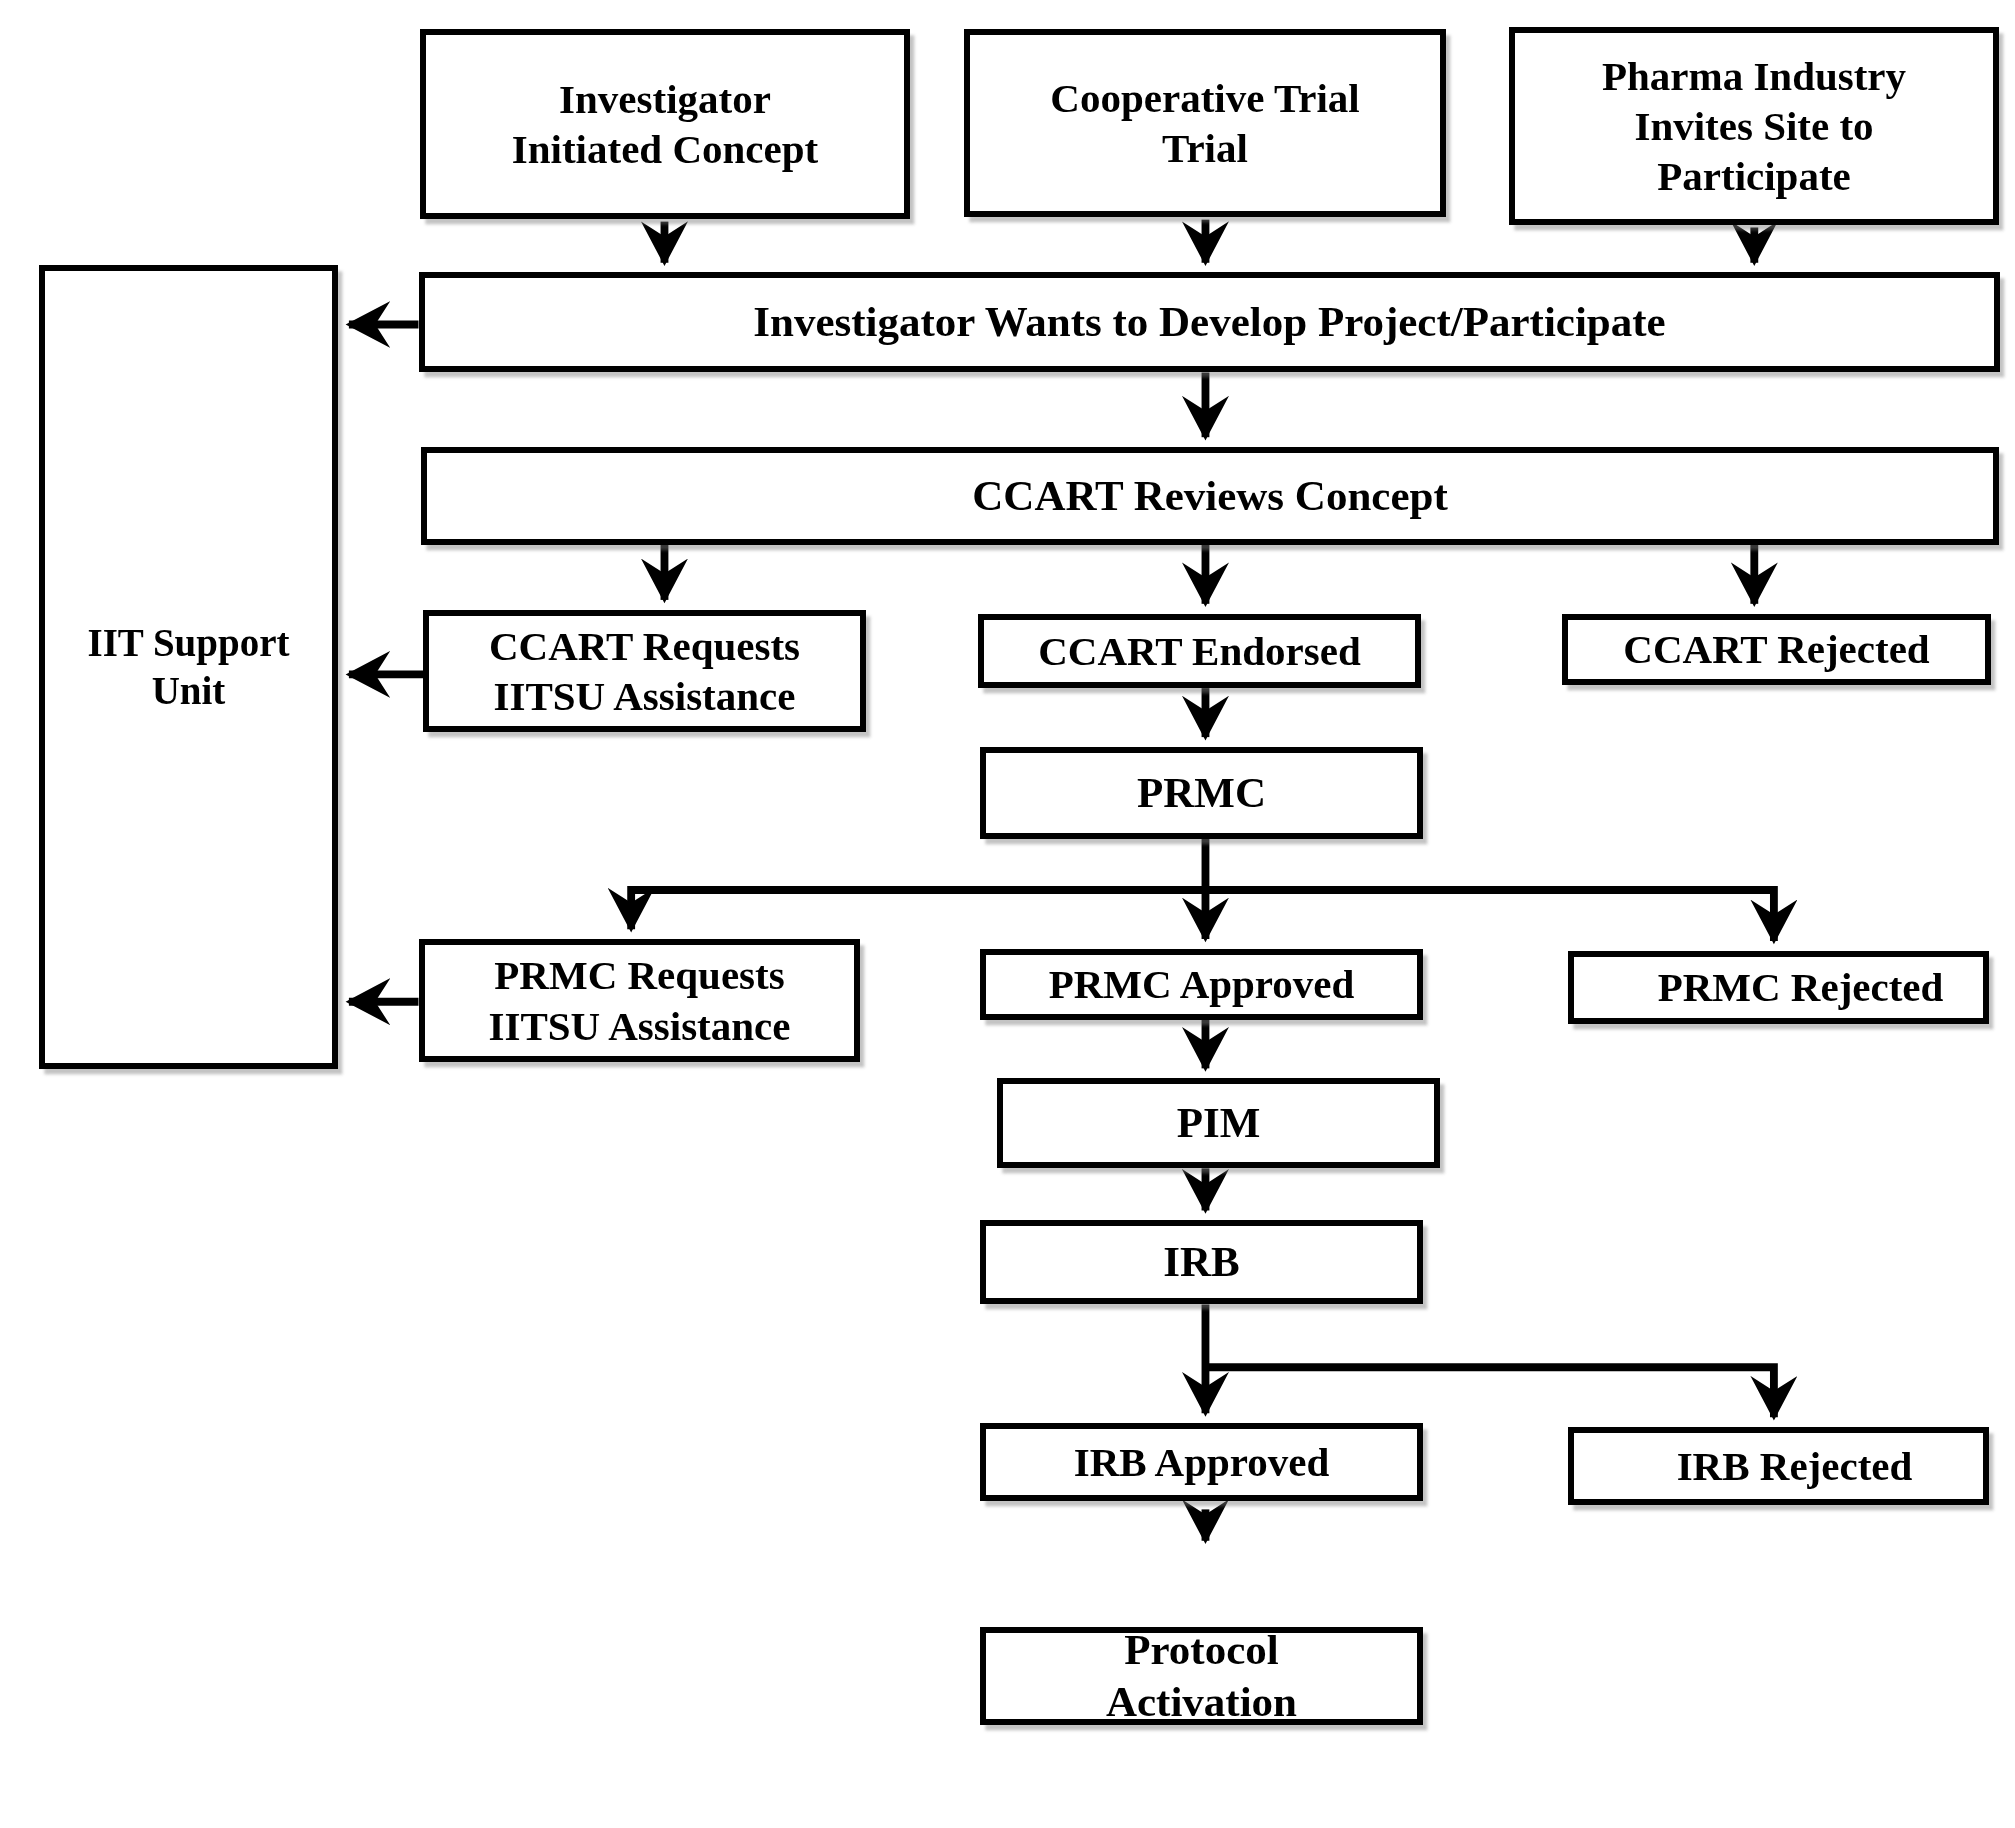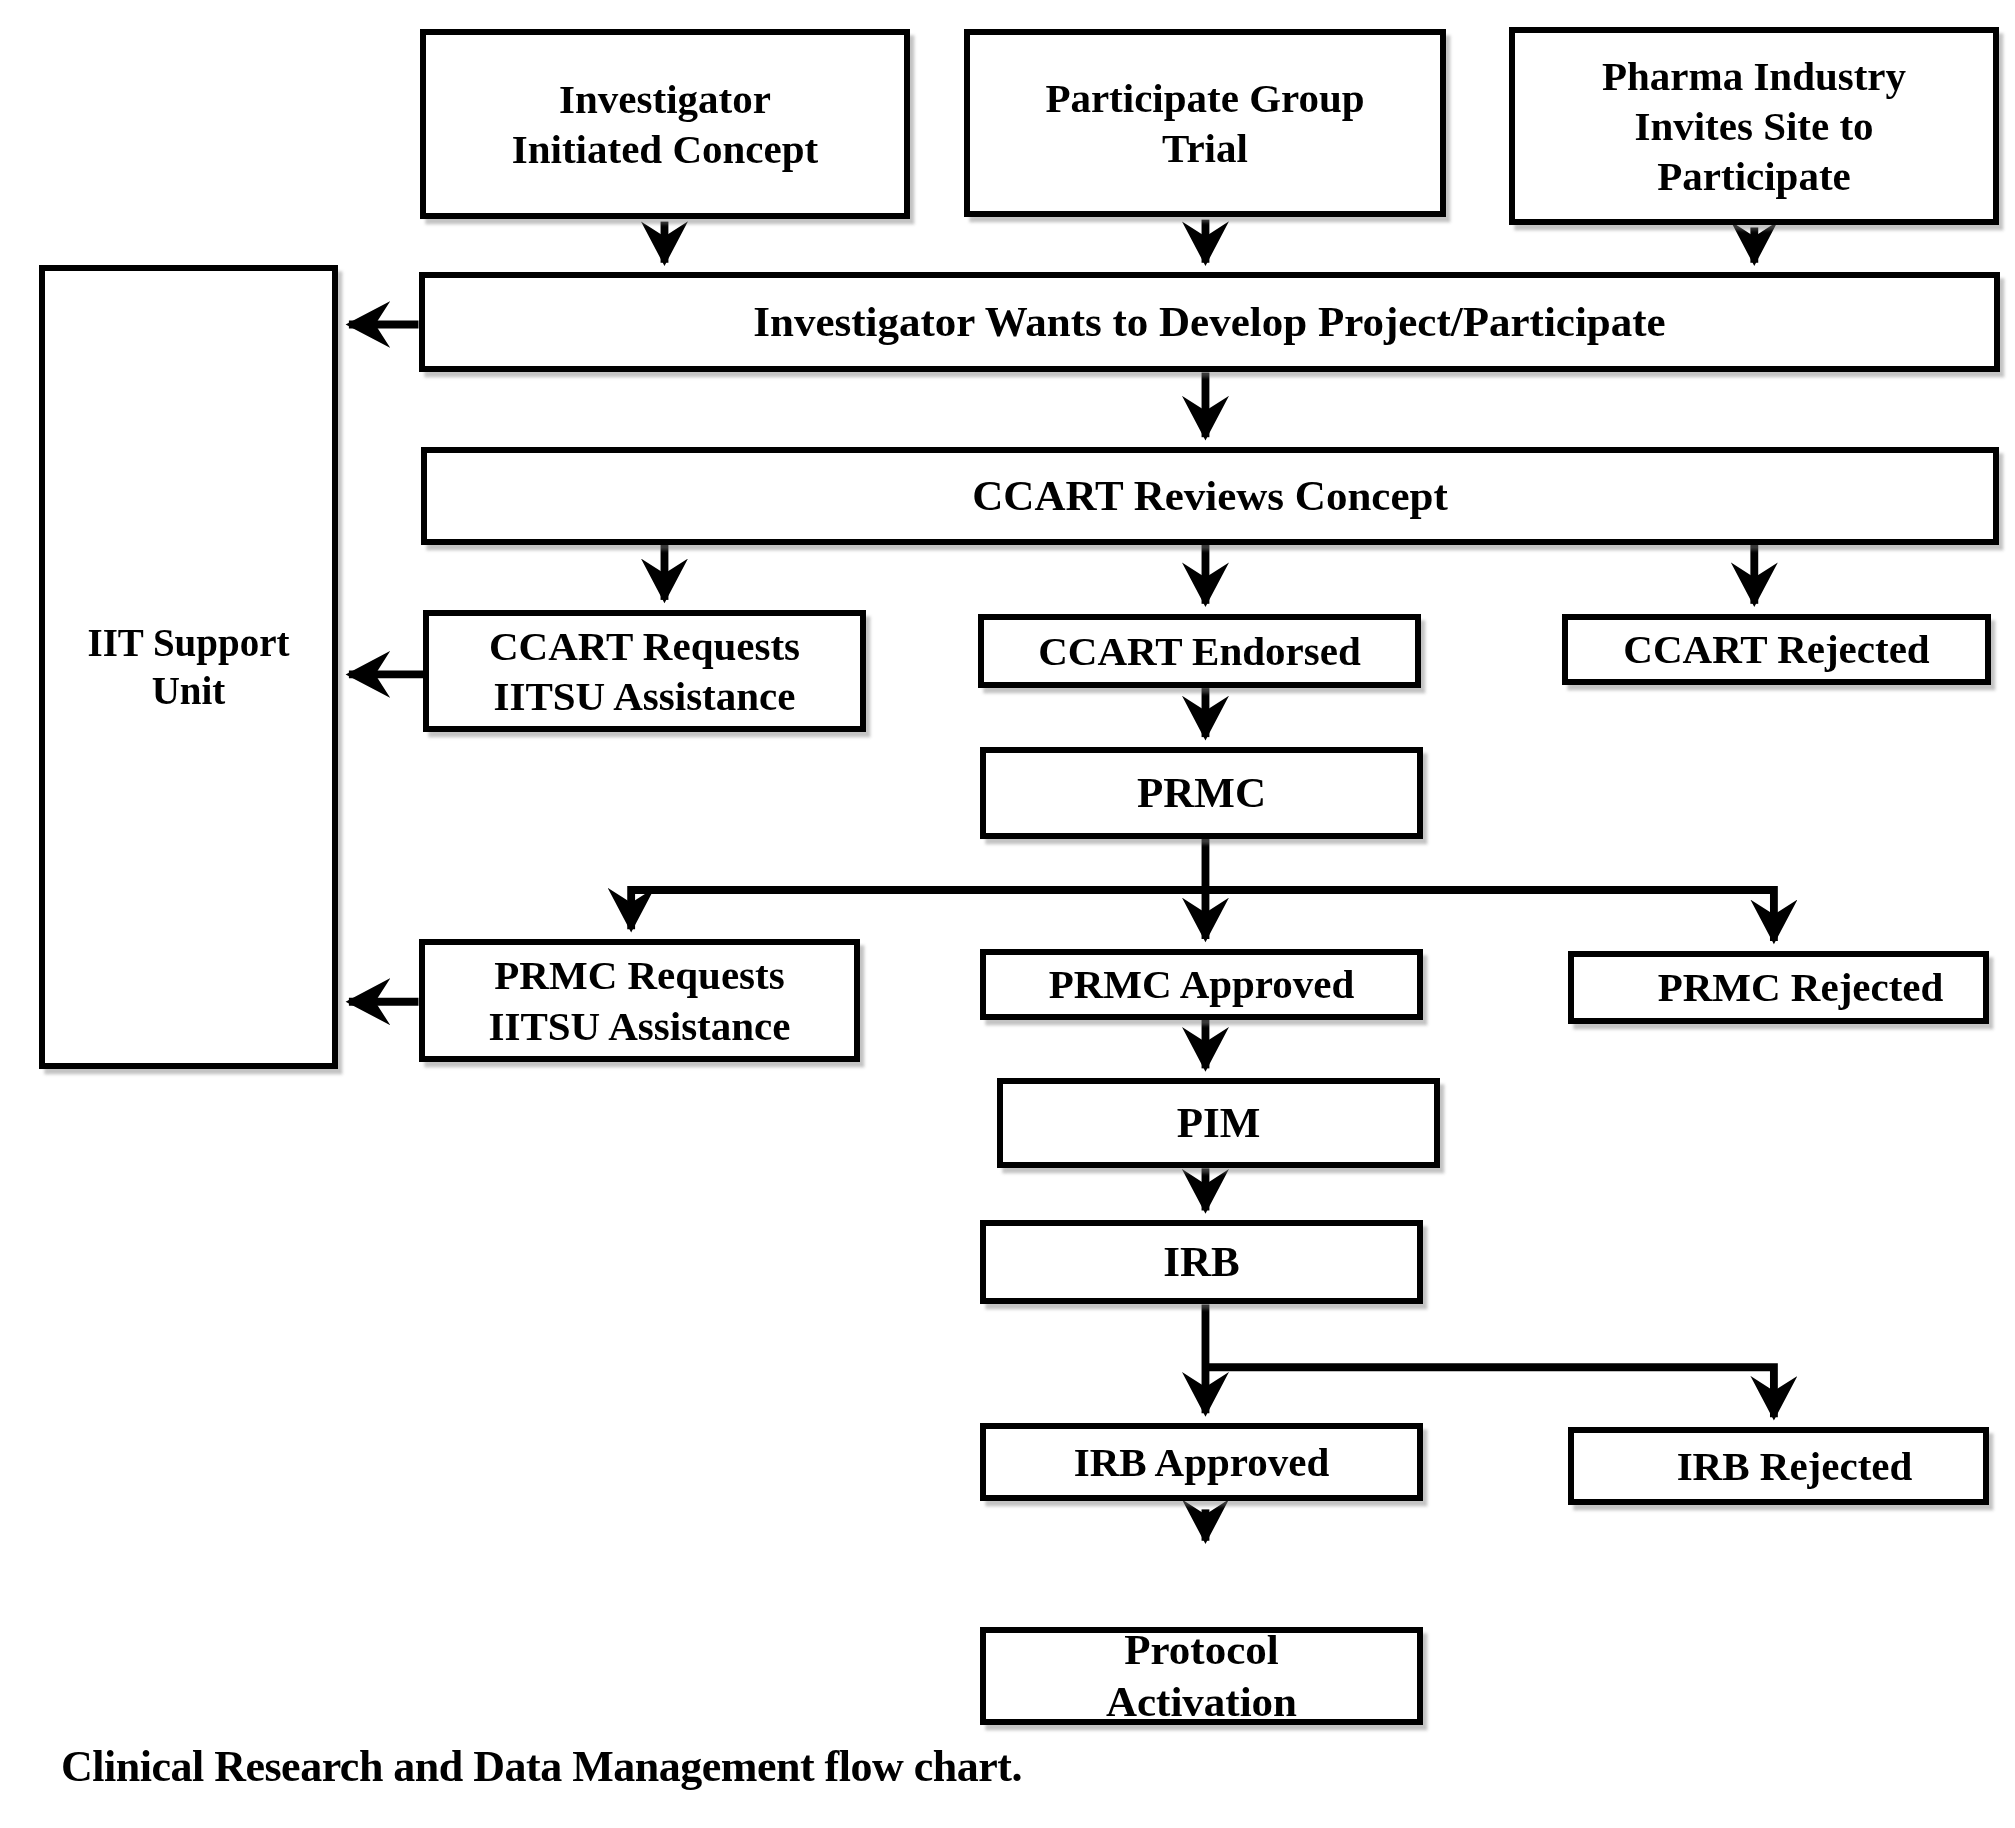--- a/index.html
+++ b/index.html
@@ -83,21 +83,21 @@
         <polyline points="1230,1540 1230,1572" marker-end="url(#arrowhead)" stroke="#000000"></polyline>
       </g>
   </svg>
 
   <div id="nodes">
       <div class="node" style="left: 420px; top: 29px; width: 490px; height: 190px; background: rgb(255, 255, 255); border-color: rgb(0, 0, 0);">
         <div class="node-label" style="font-size: 41px;">Investigator
 Initiated Concept</div>
       </div>
       <div class="node" style="left: 964px; top: 29px; width: 482px; height: 188px; background: rgb(255, 255, 255); border-color: rgb(0, 0, 0);">
-        <div class="node-label" style="font-size: 41px;">Participate Group
+        <div class="node-label" style="font-size: 41px;">Cooperative Trial
 Trial</div>
       </div>
       <div class="node" style="left: 1509px; top: 27.4px; width: 490px; height: 198px; background: rgb(255, 255, 255); border-color: rgb(0, 0, 0);">
         <div class="node-label" style="font-size: 41px;">Pharma Industry
 Invites Site to
 Participate</div>
       </div>
       <div class="node" style="left: 419px; top: 272px; width: 1581px; height: 100px; background: rgb(255, 255, 255); border-color: rgb(0, 0, 0);">
         <div class="node-label" style="font-size: 43px;">Investigator Wants to Develop Project/Participate</div>
       </div>
@@ -142,16 +142,15 @@
       <div class="node" style="left: 980px; top: 1627px; width: 443px; height: 98px; background: rgb(255, 255, 255); border-color: rgb(0, 0, 0);">
         <div class="node-label" style="font-size: 43px;">Protocol
 Activation</div>
       </div>
       <div class="node" style="left: 39px; top: 265px; width: 299px; height: 804px; background: rgb(255, 255, 255); border-color: rgb(0, 0, 0);">
         <div class="node-label" style="font-size: 39px;">IIT Support
 Unit</div>
       </div>
     </div>
 
-  <div id="figure-caption">Clinical Research and Data Management flow chart.</div>
 
 </div>
 
 
 </body></html>

